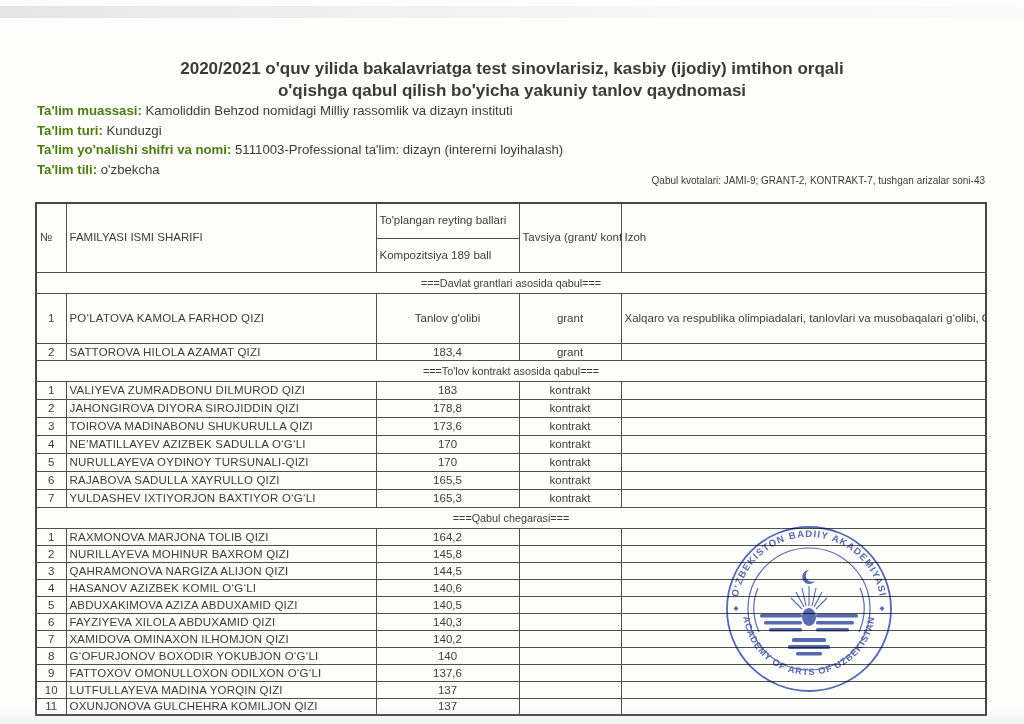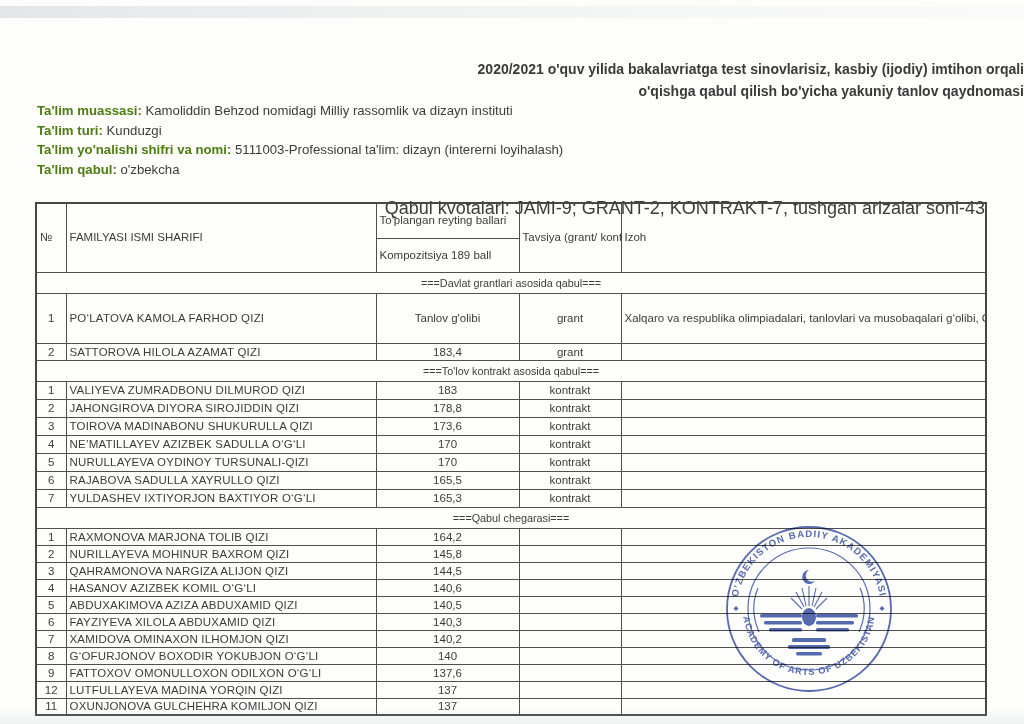--- a/index.html
+++ b/index.html
@@ -14,29 +14,29 @@
   .scan-edge-top {
     position:absolute; left:0; top:6px; width:100%; height:12px;
     background:linear-gradient(to right, rgba(168,178,184,.30), rgba(190,198,202,.18) 45%, rgba(200,206,210,.06));
   }
   .scan-edge-bottom {
     position:absolute; left:0; bottom:0; width:100%; height:16px;
     background:linear-gradient(to top, rgba(190,200,206,.22), rgba(200,206,210,0));
   }
   .title-block {
     position:absolute; left:0; top:58px; width:100%;
-    text-align:right; font-weight:bold; font-size:14px; line-height:22px; color:#3a3a3a;
+    text-align:center; font-weight:bold; font-size:17px; line-height:22px; color:#3a3a3a;
   }
   .info-block {
     position:absolute; left:37px; top:101px; font-size:13.2px; line-height:19.5px; color:#3c3c3c;
   }
   .info-line b { color:#4d7c0f; }
   .quota-line {
-    position:absolute; top:198px; left:35px; width:950px;
-    text-align:right; font-size:18px; color:#3c3c3c;
+    position:absolute; top:175px; left:35px; width:950px;
+    text-align:right; font-size:10px; color:#3c3c3c;
   }
   table.results {
     position:absolute; left:35px; top:202px; width:950px;
     border-collapse:collapse; table-layout:fixed;
   }
   table.results td, table.results th {
     border:1px solid #4f4f4f;
     font-weight:normal;
     font-size:11.5px;
     color:#3c3c3c;
@@ -71,21 +71,21 @@
 
 <div class="title-block">
   <div>2020/2021 o'quv yilida bakalavriatga test sinovlarisiz, kasbiy (ijodiy) imtihon orqali</div>
   <div>o'qishga qabul qilish bo'yicha yakuniy tanlov qaydnomasi</div>
 </div>
 
 <div class="info-block">
   <div class="info-line"><b>Ta'lim muassasi:</b> <span>Kamoliddin Behzod nomidagi Milliy rassomlik va dizayn instituti</span></div>
   <div class="info-line"><b>Ta'lim  turi:</b> <span>Kunduzgi</span></div>
   <div class="info-line"><b>Ta'lim yo'nalishi shifri va nomi:</b> <span>5111003-Professional ta'lim: dizayn (intererni loyihalash)</span></div>
-  <div class="info-line"><b>Ta'lim qabul:</b> <span>o'zbekcha</span></div>
+  <div class="info-line"><b>Ta'lim tili:</b> <span>o'zbekcha</span></div>
 </div>
 
 <div class="quota-line">Qabul kvotalari:  JAMI-9;  GRANT-2,  KONTRAKT-7, tushgan arizalar soni-43</div>
 
 <table class="results">
   <colgroup>
     <col style="width:30px">
       <col style="width:310px">
       <col style="width:143px">
       <col style="width:102px">
@@ -234,21 +234,21 @@
     <td></td>
   </tr>
   <tr class="r-std">
     <td class="c">9</td>
     <td class="name">FATTOXOV  OMONULLOXON ODILXON O‘G‘LI</td>
     <td class="c">137,6</td>
     <td class="c"></td>
     <td></td>
   </tr>
   <tr class="r-std">
-    <td class="c">12</td>
+    <td class="c">10</td>
     <td class="name">LUTFULLAYEVA MADINA YORQIN QIZI</td>
     <td class="c">137</td>
     <td class="c"></td>
     <td></td>
   </tr>
   <tr class="r-std">
     <td class="c">11</td>
     <td class="name">OXUNJONOVA GULCHEHRA KOMILJON QIZI</td>
     <td class="c">137</td>
     <td class="c"></td>

